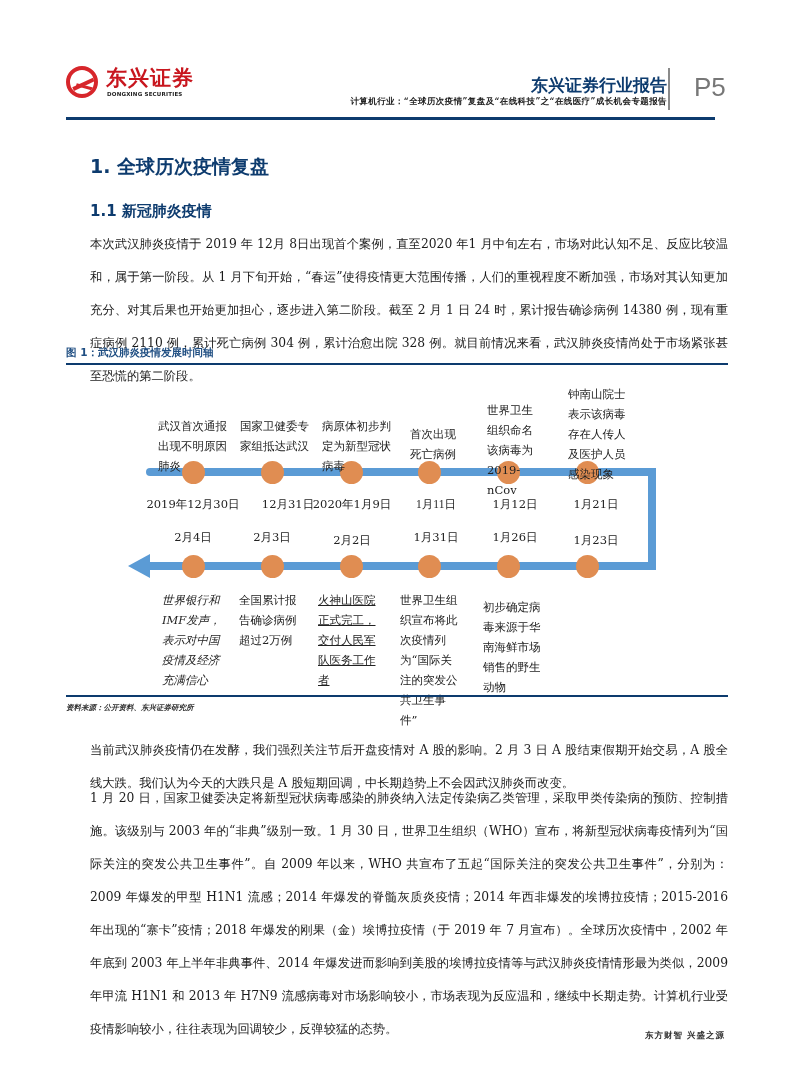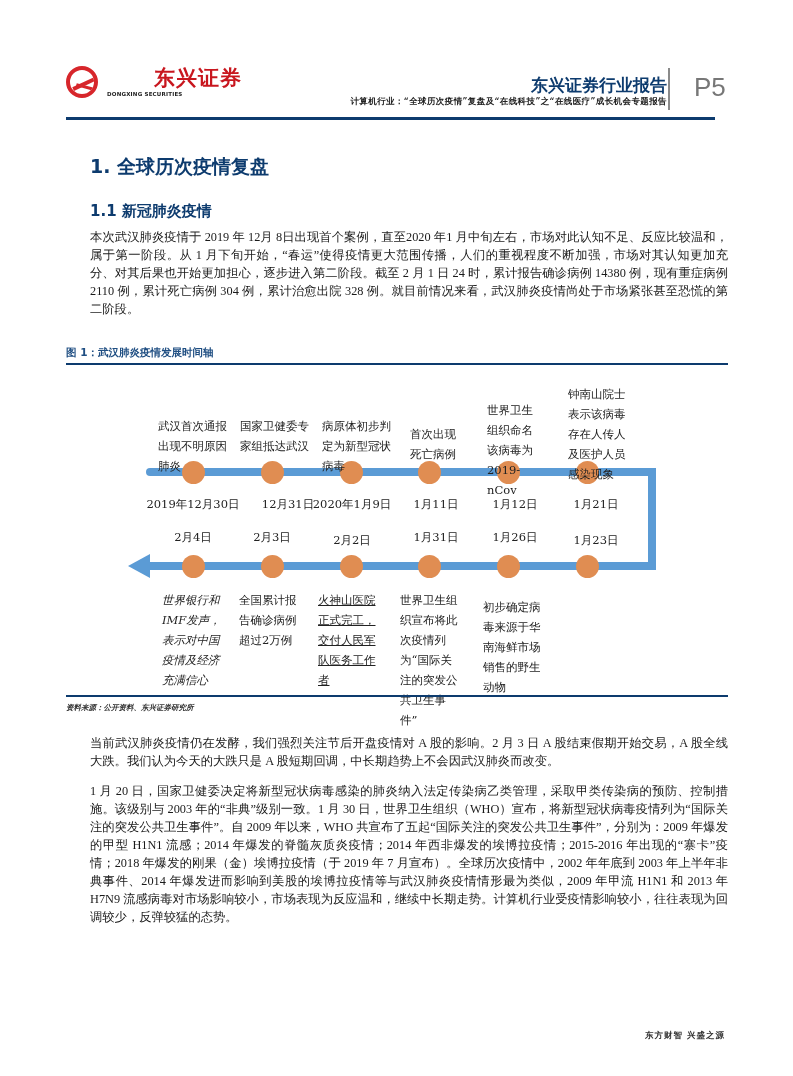--- a/index.html
+++ b/index.html
@@ -2,30 +2,30 @@
 <html><head>
 <meta charset="utf-8">
 <style>
   html, body { margin:0; padding:0; background:#fff; }
   body { width:793px; height:1076px; position:relative; overflow:hidden; font-family:"DejaVu Serif", serif; color:#1a1a1a; }
   .abs { position:absolute; }
   .logo { left:66px; top:64px; width:140px; height:40px; }
   .logo-circle { position:absolute; left:0; top:2px; width:32px; height:32px; border-radius:50%; border:4px solid #d7262b; box-sizing:border-box; background:#fff; overflow:hidden; }
   .logo-circle:before { content:""; position:absolute; left:2px; top:12px; width:24px; height:4px; background:#d7262b; transform:rotate(-25deg); }
   .logo-circle:after { content:""; position:absolute; left:6px; top:16px; width:22px; height:3px; background:#d7262b; transform:rotate(15deg); }
-  .logo-cn { position:absolute; left:40px; top:0px; font-family:"DejaVu Sans", sans-serif; font-weight:bold; font-size:21px; color:#c8161e; letter-spacing:1px; white-space:nowrap;margin-left:48px; }
+  .logo-cn { position:absolute; left:40px; top:0px; font-family:"DejaVu Sans", sans-serif; font-weight:bold; font-size:21px; color:#c8161e; letter-spacing:1px; white-space:nowrap; }
   .logo-en { position:absolute; left:41px; top:27px; font-family:"DejaVu Sans", sans-serif; font-weight:bold; font-size:5.5px; color:#222; white-space:nowrap; letter-spacing:0.2px; }
   .hdr-title { right:126px; top:74px; font-family:"DejaVu Sans", sans-serif; font-weight:bold; font-size:17px; color:#0d3b6e; white-space:nowrap; }
   .hdr-sub { right:126px; top:96px; font-size:8.5px; color:#222; white-space:nowrap; font-weight:bold; letter-spacing:0.4px; }
   .hdr-vline { left:668px; top:68px; width:2px; height:42px; background:#8a8a8a; }
   .hdr-page { left:694px; top:72px; font-family:"Liberation Sans", sans-serif; font-size:26px; color:#777; }
   .hdr-rule { left:66px; top:117px; width:649px; height:3px; background:#0d3b6e; }
   .h1 { left:90px; top:154px; font-family:"DejaVu Sans", sans-serif; font-weight:bold; font-size:19px; color:#0d3b6e; white-space:nowrap; }
   .h2 { left:90px; top:202px; font-family:"DejaVu Sans", sans-serif; font-weight:bold; font-size:15px; color:#0d3b6e; white-space:nowrap; }
-  .para { left:90px; width:638px; font-size:12.3px; line-height:18px; text-align:justify;font-family:Liberation Serif, serif; }
+  .para { left:90px; width:638px; font-size:12.3px; line-height:33px; text-align:justify; }
   .para p { margin:0; }
   .fig-title { left:66px; top:346px; font-family:"DejaVu Sans", sans-serif; font-weight:bold; font-size:10.5px; color:#1f4e82; white-space:nowrap; }
   .fig-rule { left:66px; top:363px; width:662px; height:2px; background:#0d3b6e; }
   .fig-rule2 { left:66px; top:695px; width:662px; height:2px; background:#0d3b6e; }
   .source { left:66px; top:703px; font-size:7.5px; font-style:italic; font-weight:bold; color:#333; white-space:nowrap; }
   .tl-line { background:#5b9bd5; }
   .dot { width:23px; height:23px; border-radius:50%; background:#e08d52; position:absolute; }
   .tl-text { position:absolute; font-size:11.5px; line-height:20px; color:#222; width:72px; }
   .tl-date { position:absolute; font-size:11.5px; color:#222; white-space:nowrap; text-align:center; width:100px; }
   .footer { left:645px; top:1030px; font-size:8.5px; font-weight:bold; color:#333; white-space:nowrap; letter-spacing:1px; }
@@ -81,21 +81,21 @@
   <div class="tl-text" style="left:158px; top:416px;">武汉首次通报出现不明原因肺炎</div>
   <div class="tl-text" style="left:240px; top:416px;">国家卫健委专家组抵达武汉</div>
   <div class="tl-text" style="left:322px; top:416px;">病原体初步判定为新型冠状病毒</div>
   <div class="tl-text" style="left:410px; top:424px; width:56px;">首次出现死亡病例</div>
   <div class="tl-text" style="left:487px; top:400px; width:56px;">世界卫生组织命名该病毒为2019-nCov</div>
   <div class="tl-text" style="left:568px; top:384px; width:64px;">钟南山院士表示该病毒存在人传人及医护人员感染现象</div>
 
   <div class="tl-date" style="left:143px; top:497px;">2019年12月30日</div>
   <div class="tl-date" style="left:238px; top:497px;">12月31日</div>
   <div class="tl-date" style="left:302px; top:497px;">2020年1月9日</div>
-  <div class="tl-date" style="left:386px; top:497px;">1月11日</div>
+  <div class="tl-date" style="left:386px; top:497px;font-family:Liberation Serif, serif;">1月11日</div>
   <div class="tl-date" style="left:465px; top:497px;">1月12日</div>
   <div class="tl-date" style="left:546px; top:497px;">1月21日</div>
 
   <div class="tl-date" style="left:143px; top:530px;">2月4日</div>
   <div class="tl-date" style="left:222px; top:530px;">2月3日</div>
   <div class="tl-date" style="left:302px; top:533px;">2月2日</div>
   <div class="tl-date" style="left:386px; top:530px;">1月31日</div>
   <div class="tl-date" style="left:465px; top:530px;">1月26日</div>
   <div class="tl-date" style="left:546px; top:533px;">1月23日</div>
 

